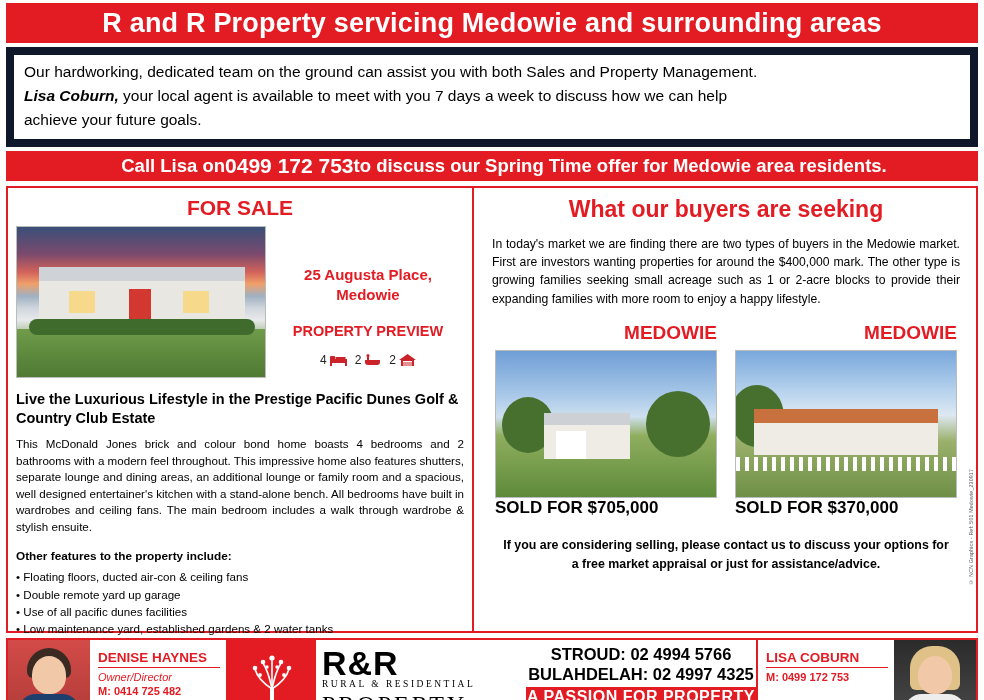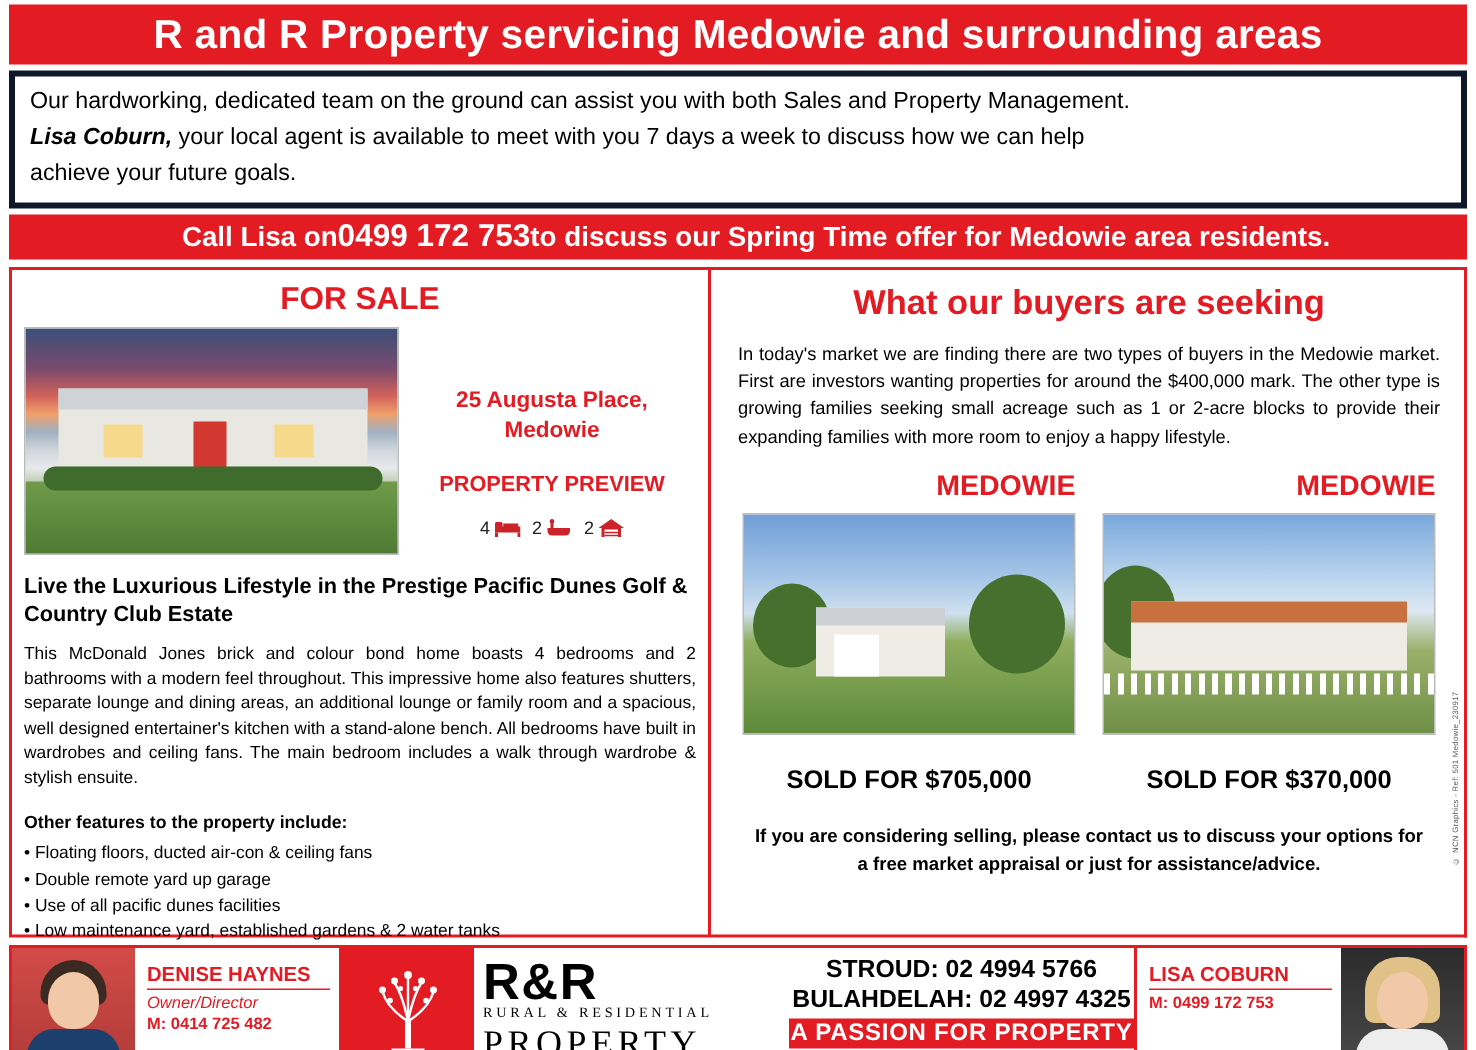--- a/index.html
+++ b/index.html
@@ -20,21 +20,21 @@
     height: 40px;
     display: flex; align-items: center; justify-content: center;
     margin: 3px 6px 0 6px;
   }
   .masthead .title {
     font-size: 27px; font-weight: bold; letter-spacing: .2px;
     white-space: nowrap;
   }
 
   .intro {
-    border: 4px solid #0f172a;
+    border: 8px solid #0f172a;
     margin: 4px 6px 0 6px;
     padding: 7px 10px 8px 10px;
     background:#fff;
   }
   .intro p { margin: 0 0 3px 0; font-size: 15.5px; line-height: 1.35; }
   .intro p:last-child { margin-bottom: 0; }
   .intro .agent { font-weight: bold; font-style: italic; }
 
   .callbar {
     background:#e31b23; color:#fff;
@@ -138,21 +138,21 @@
   .sold-photo.a { background: linear-gradient(#6f9ed6 0%, #a8c8e8 30%, #cfe0ef 45%, #8fae5e 58%, #5d8a3a 100%); }
   .sold-photo.b { background: linear-gradient(#79a8dc 0%, #bcd6ee 30%, #dde8f2 44%, #9ab06a 62%, #6e8f46 100%); }
   .sp-house {
     position:absolute; background:#efece6;
   }
   .sold-photo.a .sp-house { left: 48px; top: 62px; width: 86px; height: 46px; border-top: 12px solid #cdd1d6; }
   .sold-photo.b .sp-house { left: 18px; top: 58px; width: 184px; height: 46px; border-top: 14px solid #c8713f; }
   .sp-garage { position:absolute; left: 60px; top: 80px; width: 30px; height: 28px; background:#fff; }
   .sp-fence { position:absolute; left: 0; bottom: 26px; width: 100%; height: 14px; background: repeating-linear-gradient(90deg,#fff 0 4px, transparent 4px 9px); }
   .sp-tree { position:absolute; border-radius:50%; background:#47702f; }
-  .sold-price { text-align:center; font-weight:bold; font-size:17px; margin-top: 20px; }
+  .sold-price { text-align:left; font-weight:bold; font-size:17px; margin-top: 0; }
 
   .closing { font-size: 12.4px; font-weight:bold; text-align:center; line-height:1.5; margin: 18px 14px 0 14px; }
 
   .sidecredit {
     position:absolute; right: 2px; bottom: 46px;
     font-size: 5.2px; color:#555;
     writing-mode: vertical-rl; transform: rotate(180deg);
     letter-spacing: .2px;
   }
 

